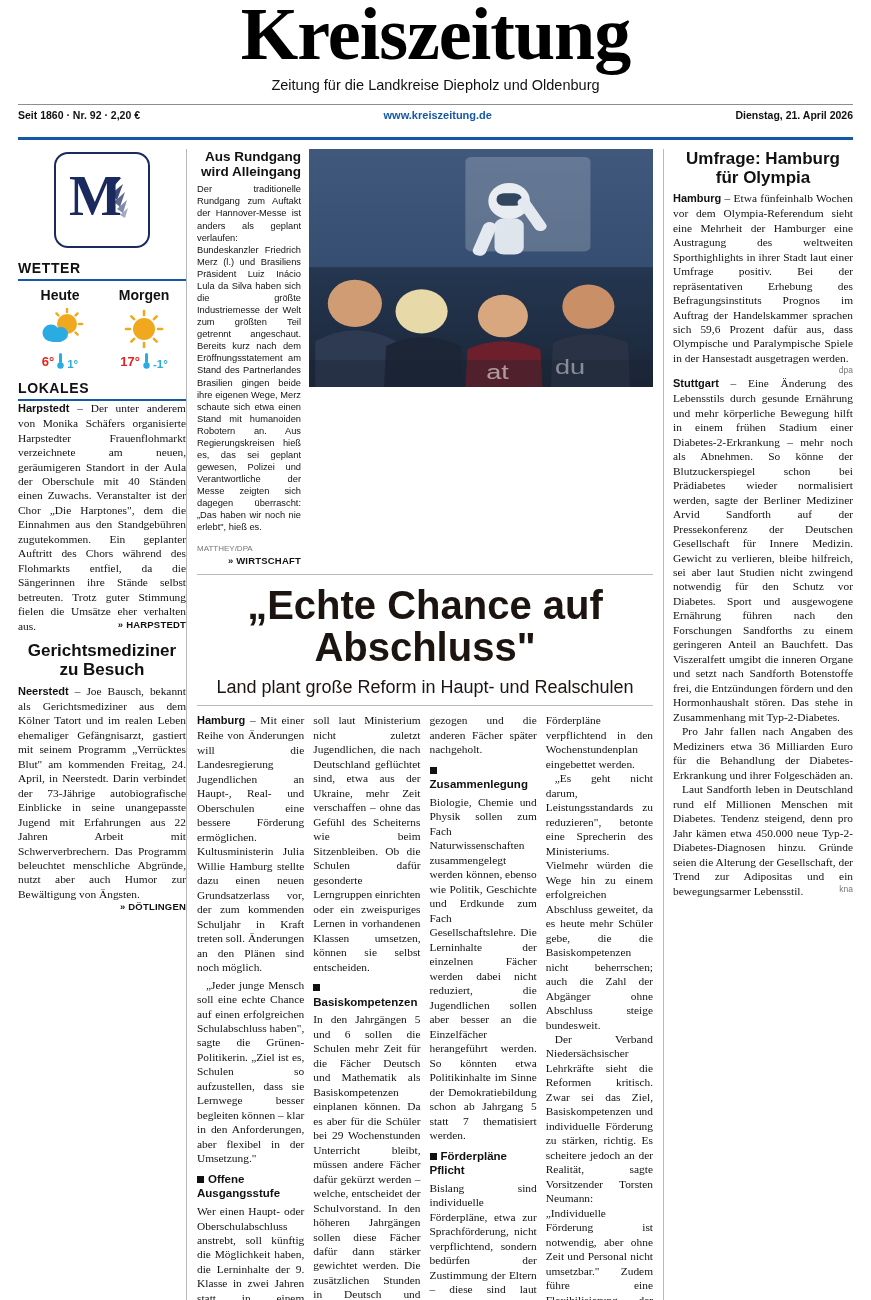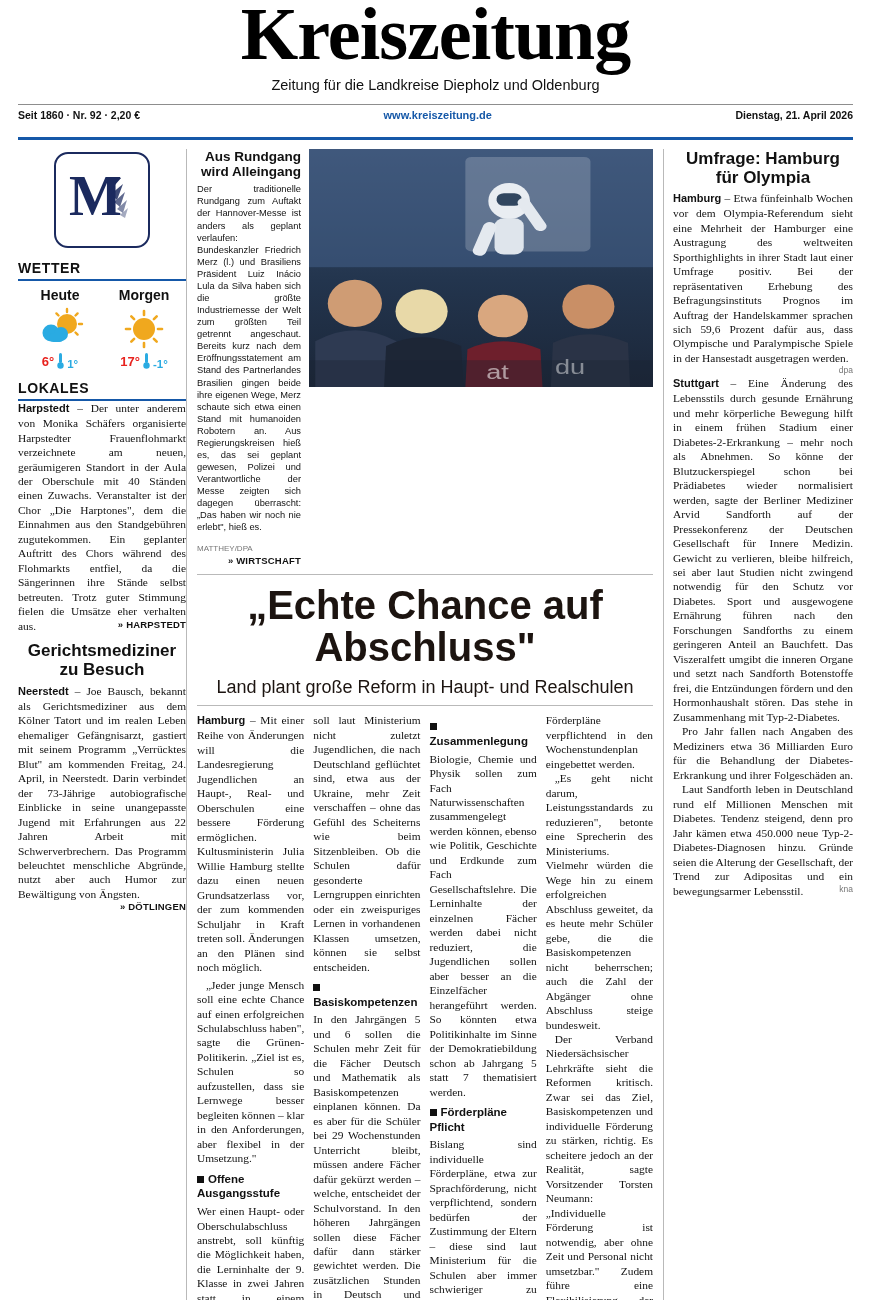--- a/index.html
+++ b/index.html
@@ -324,20 +324,21 @@
           <div>Wer einen Haupt- oder Oberschulabschluss anstrebt, soll künftig die Möglichkeit haben, die Lerninhalte der 9. Klasse in zwei Jahren statt in einem durchzunehmen. Diese Option</div>
         </div>
 
         <div class="artcol body-serif">
           <div>soll laut Ministerium nicht zuletzt Jugendlichen, die nach Deutschland geflüchtet sind, etwa aus der Ukraine, mehr Zeit verschaffen – ohne das Gefühl des Scheiterns wie beim Sitzenbleiben. Ob die Schulen dafür gesonderte Lerngruppen einrichten oder ein zweispuriges Lernen in vorhandenen Klassen umsetzen, können sie selbst entscheiden.</div>
           <div class="subhd"><span class="sqbullet"></span><span>Basiskompetenzen</span></div>
           <div>In den Jahrgängen 5 und 6 sollen die Schulen mehr Zeit für die Fächer Deutsch und Mathematik als Basiskompetenzen einplanen können. Da es aber für die Schüler bei 29 Wochenstunden Unterricht bleibt, müssen andere Fächer dafür gekürzt werden – welche, entscheidet der Schulvorstand. In den höheren Jahrgängen sollen diese Fächer dafür dann stärker gewichtet werden. Die zusätzlichen Stunden in Deutsch und Mathematik werden somit vor-</div>
         </div>
 
         <div class="artcol body-serif">
+          <div>gezogen und die anderen Fächer später nachgeholt.</div>
           <div class="subhd"><span class="sqbullet"></span><span>Zusammenlegung</span></div>
           <div>Biologie, Chemie und Physik sollen zum Fach Naturwissenschaften zusammengelegt werden können, ebenso wie Politik, Geschichte und Erdkunde zum Fach Gesellschaftslehre. Die Lerninhalte der einzelnen Fächer werden dabei nicht reduziert, die Jugendlichen sollen aber besser an die Einzelfächer herangeführt werden. So könnten etwa Politikinhalte im Sinne der Demokratiebildung schon ab Jahrgang 5 statt 7 thematisiert werden.</div>
           <div class="subhd"><span class="sqbullet"></span><span>Förderpläne Pflicht</span></div>
           <div>Bislang sind individuelle Förderpläne, etwa zur Sprachförderung, nicht verpflichtend, sondern bedürfen der Zustimmung der Eltern – diese sind laut Ministerium für die Schulen aber immer schwieriger zu erreichen. Zukünftig sollen die</div>
         </div>
 
         <div class="artcol body-serif">
           <div>Förderpläne verpflichtend in den Wochenstundenplan eingebettet werden.</div>
           <p style="margin:0;text-indent:9px">„Es geht nicht darum, Leistungsstandards zu reduzieren", betonte eine Sprecherin des Ministeriums. Vielmehr würden die Wege hin zu einem erfolgreichen Abschluss geweitet, da es heute mehr Schüler gebe, die die Basiskompetenzen nicht beherrschen; auch die Zahl der Abgänger ohne Abschluss steige bundesweit.</p>
           <p style="margin:0;text-indent:9px">Der Verband Niedersächsischer Lehrkräfte sieht die Reformen kritisch. Zwar sei das Ziel, Basiskompetenzen und individuelle Förderung zu stärken, richtig. Es scheitere jedoch an der Realität, sagte Vorsitzender Torsten Neumann: „Individuelle Förderung ist notwendig, aber ohne Zeit und Personal nicht umsetzbar." Zudem führe eine Flexibilisierung der Stundentafeln zu erheblichen Unterschieden zwischen den Schulen.</p>

